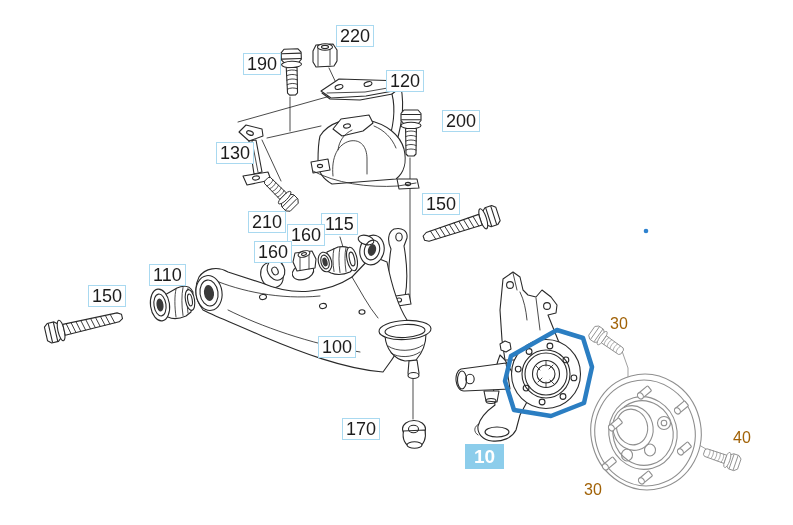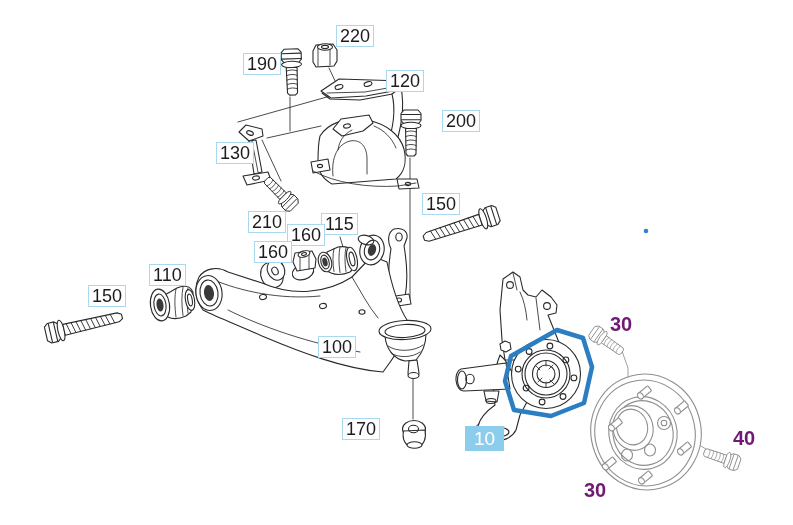--- a/index.html
+++ b/index.html
@@ -10,21 +10,21 @@
   g.blk{stroke:#2a2a2a;stroke-width:1.1;stroke-linecap:round;stroke-linejoin:round;fill:none;}
   g.gry{stroke:#8f8f8f;stroke-width:1.1;stroke-linecap:round;stroke-linejoin:round;fill:none;}
   .w{fill:#ffffff;}
   .dk{fill:#3a3a3a;stroke:none;}
   .thin{stroke-width:0.85;}
   
   #label-layer{position:absolute;left:0;top:0;width:100%;height:100%;}
   .lbl{position:absolute;font-size:18px;line-height:20px;color:#1c1c1c;white-space:nowrap;cursor:pointer;}
   .lbl.boxed{border:1.5px solid #a9d9f0;background:#ffffff;padding:0 3px;}
   .lbl.selected{background:#8ccdeb;color:#ffffff;border:none;padding:2px 9px;font-size:19px;line-height:21px;}
-  .lbl.muted{color:#701a75;background:transparent;border:none;font-size:20px;font-weight:bold;}
+  .lbl.muted{color:#a16207;background:transparent;border:none;font-size:16px;}
 </style>
 </head>
 <body>
 
 <div id="stage">
 
 <svg id="art" width="793" height="525" viewBox="0 0 793 525">
   <defs>
 
     <g id="bolt-long">
@@ -293,19 +293,19 @@
       <div class="lbl boxed" style="left: 216px; top: 142px; text-align: center;">130</div>
       <div class="lbl boxed" style="left: 422px; top: 193px;">150</div>
       <div class="lbl boxed" style="left: 248px; top: 199px; margin-top: 12px;">210</div>
       <div class="lbl boxed" style="left: 321px; top: 213px;">115</div>
       <div class="lbl boxed" style="left: 287px; top: 224px;">160</div>
       <div class="lbl boxed" style="left: 254px; top: 241px;">160</div>
       <div class="lbl boxed" style="left: 149px; top: 264px;">110</div>
       <div class="lbl boxed" style="left: 88px; top: 285px;">150</div>
       <div class="lbl boxed" style="left: 287px; top: 336px; margin-left: 31px;">100</div>
       <div class="lbl boxed" style="left: 342px; top: 418px;">170</div>
-      <div class="lbl selected" style="left: 465px; top: 426px;">10</div>
+      <div class="lbl selected" style="left: 465px; top: 444px; font-weight: bold;">10</div>
       <div class="lbl muted" style="left: 610px; top: 314px;">30</div>
       <div class="lbl muted" style="left: 733px; top: 428px;">40</div>
       <div class="lbl muted" style="left: 584px; top: 480px;">30</div>
     </div>
 
 </div>
 
 </body></html>

